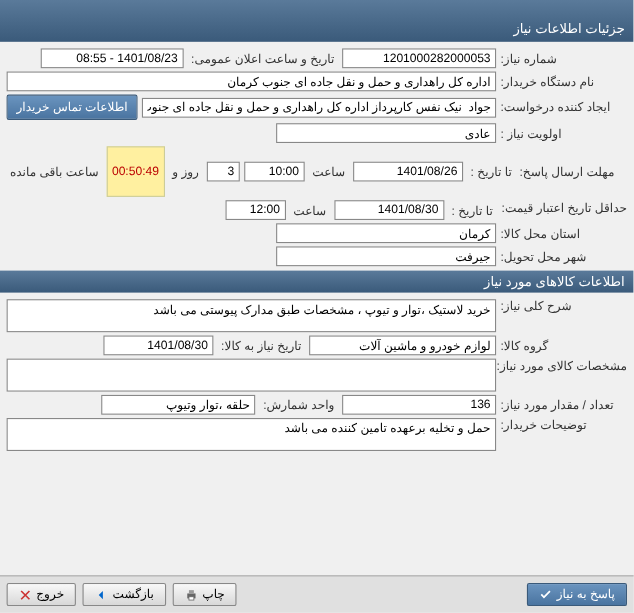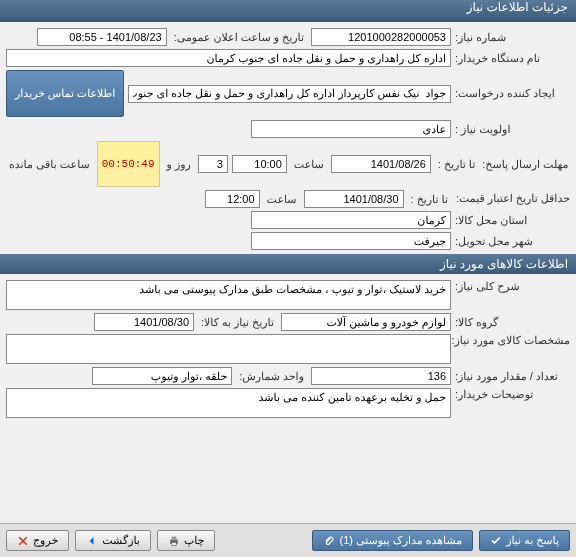--- a/index.html
+++ b/index.html
@@ -8,21 +8,21 @@
   font-size: 11px;
   background: #f0f0f0;
   direction: rtl;
   width: 576px;
   height: 557px;
   overflow: hidden;
 }
 .titlebar {
   background: linear-gradient(#5a7a9a, #3a5a7a);
   color: #fff;
-  padding: 0 8px;
+  padding: 19px 8px;
   text-align: right;
   font-size: 12px;
   height: 22px;
   line-height: 14px;
 }
 .content {
   padding: 6px;
 }
 .row {
   display: flex;
@@ -54,22 +54,22 @@
   text-align: right;
 }
 .field-ltr { direction: ltr; text-align: center; }
 .wide { flex: 1; }
 .med { width: 100px; }
 .sm { width: 55px; }
 .btn-contact {
   background: linear-gradient(#6a94bf, #4a74a0);
   color: #fff;
   border: 1px solid #3a5a7a;
-  padding: 16px 8px;
-  font-family: Liberation Serif, serif;
+  padding: 4px 8px;
+  font-family: Liberation Sans, sans-serif;
   font-size: 11px;
   cursor: pointer;
   border-radius: 2px;
 }
 .section-header {
   background: linear-gradient(#5a7a9a, #3a5a7a);
   color: #fff;
   padding: 3px 8px;
   font-size: 12px;
   margin: 4px -6px 6px -6px;
@@ -108,21 +108,21 @@
   display: inline-flex;
   align-items: center;
   gap: 4px;
 }
 .btn.primary {
   background: linear-gradient(#6a94bf, #4a74a0);
   color: #fff;
   border: 1px solid #3a5a7a;
 }
 .icon { width: 12px; height: 12px; display: inline-block; }
-.countdown { color: #b00; background:#fff0a0; border:1px solid #cc9; padding:16px 4px; font-size:11px; direction:ltr;font-family:Liberation Mono, monospace; }
+.countdown { color: #b00; background:#fff0a0; border:1px solid #cc9; padding:16px 4px; font-size:11px; direction:ltr; }
 .multiline-label { width:115px; text-align:right; color:#333; font-size:11px; line-height:1.2; }
 </style>
 </head>
 <body>
 
 <div class="titlebar">
   <span>جزئیات اطلاعات نیاز</span>
 </div>
 
 <div class="content">
@@ -234,20 +234,14 @@
         <rect x="5" y="10" width="6" height="4" fill="#fff" stroke="#666"></rect>
       </svg>
   </button>
   <div class="footer-right">
     <button class="btn primary">
       <span>پاسخ به نیاز</span>
       <svg class="icon" viewBox="0 0 16 16">
           <path fill="#fff" d="M6 12L2 8l1.5-1.5L6 9l6.5-6.5L14 4z"></path>
         </svg>
     </button>
-    <button class="btn primary">
-      <span>مشاهده مدارک پیوستی (1)</span>
-      <svg class="icon" viewBox="0 0 16 16">
-          <path fill="none" stroke="#fff" stroke-width="1.5" d="M10 4l-5 5a2 2 0 003 3l5-5a3 3 0 00-4-4l-5 5"></path>
-        </svg>
-    </button>
   </div>
 </div>
 
 </body></html>

